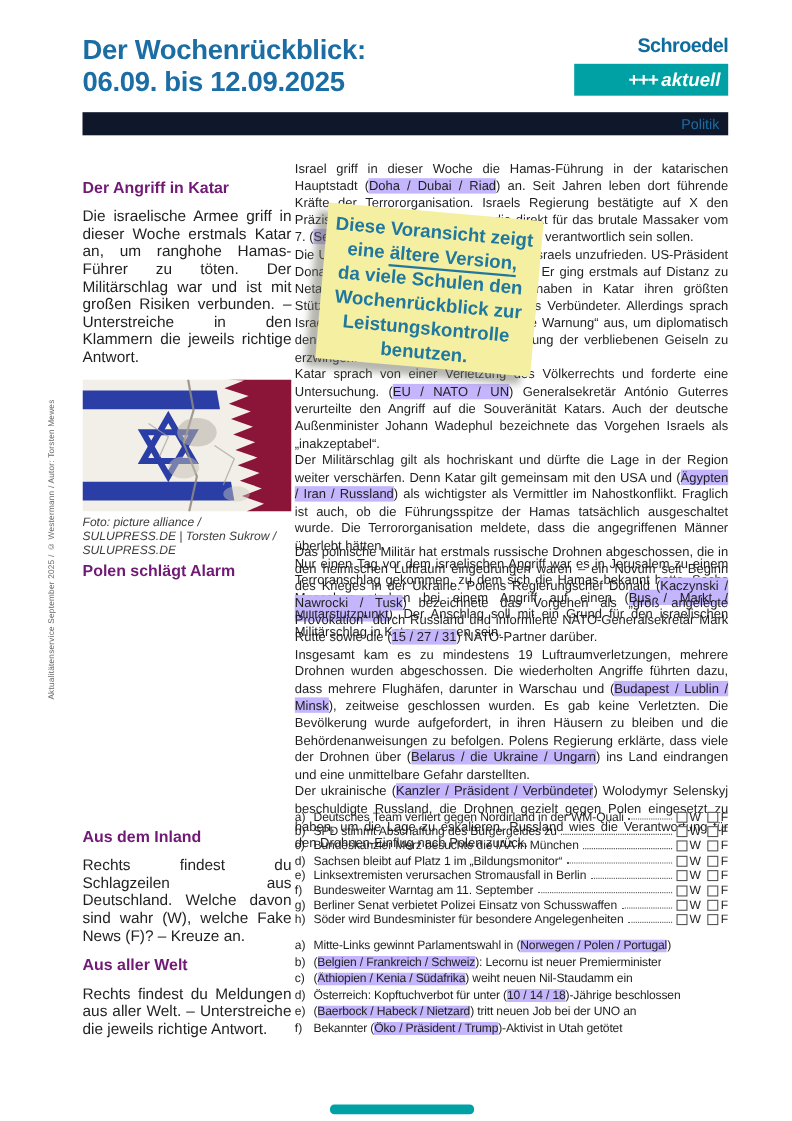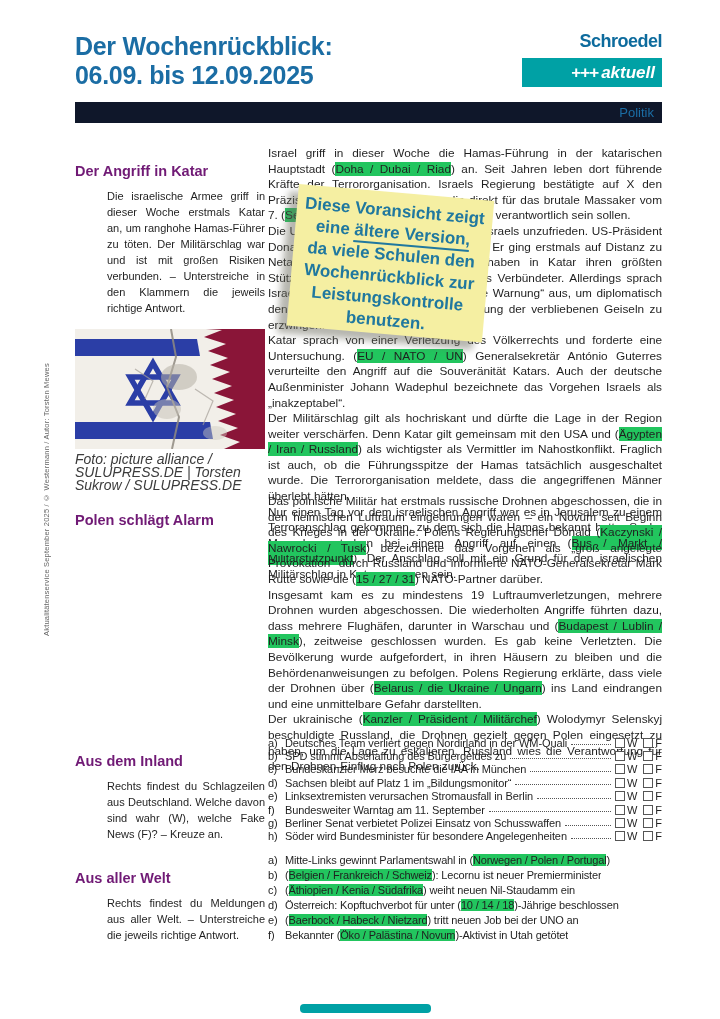--- a/index.html
+++ b/index.html
@@ -19,27 +19,27 @@
   .category-strip{position:absolute;left:75px;top:102px;width:587px;height:21px;background:#0f172a;}
   .category-strip .cat{position:absolute;right:8px;top:0;line-height:21px;font-size:13px;color:#1b6da4;}
   
   .credit-vertical{position:absolute;left:42px;top:320px;height:360px;width:12px;
     writing-mode:vertical-rl;transform:rotate(180deg);font-size:7.5px;color:#666;
     text-align:center;letter-spacing:0.2px;}
   
   .lcol{position:absolute;left:75px;width:190px;}
   .rcol{position:absolute;left:268px;width:394px;}
   h2.sec{margin:15px 0 9px 0;font-size:14.5px;font-weight:bold;color:#701a75;}
-  .intro{font-size:11px;line-height:16px;text-align:justify;margin-left:32px;}
+  .intro{font-size:14px;line-height:16px;text-align:justify;}
   .body-text p{margin:0;font-size:11.8px;line-height:15.6px;text-align:justify;}
-  .hl{background:#22c55e;}
+  .hl{background:#c4b5fd;}
   
   .figure{margin-top:13px;}
   .figure svg{display:block;width:190px;height:120px;}
-  .caption{margin-top:4px;font-size:14px;font-style:italic;line-height:13px;color:#3c3c3c;}
+  .caption{margin-top:4px;font-size:11px;font-style:italic;line-height:13px;color:#3c3c3c;}
   
   .wf-list{font-size:11px;}
   .wf-row{display:flex;align-items:center;height:13.4px;white-space:nowrap;}
   .wf-row .letter{width:17px;flex:0 0 17px;}
   .wf-row .wf-text{overflow:hidden;letter-spacing:-0.1px;}
   .dots{flex:1;min-width:8px;height:0;border-bottom:1.6px dotted #555;margin:0 4px;position:relative;top:2px;}
   .cb{flex:0 0 8px;width:8px;height:8px;border:1.1px solid #555;background:#fff;display:inline-block;margin-right:2px;}
   .wf-l{margin-right:6px;}
   
   .world-list{font-size:11px;}
@@ -110,21 +110,21 @@
     <p><span>Nur einen Tag vor dem israelischen Angriff war es in Jerusalem zu einem Terroranschlag gekommen, zu dem sich die Hamas bekannt hatte. Sechs Menschen starben bei einem Angriff auf einen (</span><span class="hl">Bus / Markt / Militärstützpunkt</span><span>). Der Anschlag soll mit ein Grund für den israelischen Militärschlag in Katar gewesen sein.</span></p>
   </div>
 
   <div class="lcol" style="top:497px;">
     <h2 class="sec">Polen schlägt Alarm</h2>
   </div>
 
   <div class="rcol body-text" style="top:494px;">
     <p><span>Das polnische Militär hat erstmals russische Drohnen abgeschossen, die in den heimischen Luftraum eingedrungen waren – ein Novum seit Beginn des Krieges in der Ukraine. Polens Regierungschef Donald (</span><span class="hl">Kaczynski / Nawrocki / Tusk</span><span>) bezeichnete das Vorgehen als „groß angelegte Provokation“ durch Russland und informierte NATO-Generalsekretär Mark Rutte sowie die (</span><span class="hl">15 / 27 / 31</span><span>) NATO-Partner darüber.</span></p>
     <p><span>Insgesamt kam es zu mindestens 19 Luftraumverletzungen, mehrere Drohnen wurden abgeschossen. Die wiederholten Angriffe führten dazu, dass mehrere Flughäfen, darunter in Warschau und (</span><span class="hl">Budapest / Lublin / Minsk</span><span>), zeitweise geschlossen wurden. Es gab keine Verletzten. Die Bevölkerung wurde aufgefordert, in ihren Häusern zu bleiben und die Behördenanweisungen zu befolgen. Polens Regierung erklärte, dass viele der Drohnen über (</span><span class="hl">Belarus / die Ukraine / Ungarn</span><span>) ins Land eindrangen und eine unmittelbare Gefahr darstellten.</span></p>
-    <p><span>Der ukrainische (</span><span class="hl">Kanzler / Präsident / Militärchef</span><span>) Wolodymyr Selenskyj beschuldigte Russland, die Drohnen gezielt gegen Polen eingesetzt zu haben, um die Lage zu eskalieren. Russland wies die Verantwortung für den Drohnen-Einflug nach Polen zurück.</span></p>
+    <p><span>Der ukrainische (</span><span class="hl">Kanzler / Präsident / Verbündeter</span><span>) Wolodymyr Selenskyj beschuldigte Russland, die Drohnen gezielt gegen Polen eingesetzt zu haben, um die Lage zu eskalieren. Russland wies die Verantwortung für den Drohnen-Einflug nach Polen zurück.</span></p>
   </div>
 
   <div class="lcol" style="top:738px;">
     <h2 class="sec">Aus dem Inland</h2>
     <div class="intro">Rechts findest du Schlagzeilen aus Deutschland. Welche davon sind wahr (W), welche Fake News (F)? – Kreuze an.</div>
   </div>
 
   <div class="rcol wf-list" style="top:736px;">
     <div class="wf-row">
         <span class="letter">a)</span>
@@ -221,21 +221,21 @@
     <div class="world-row">
         <span class="letter">d)</span>
         <span class="wtext"><span>Österreich: Kopftuchverbot für unter (</span><span class="hl">10 / 14 / 18</span><span>)-Jährige beschlossen</span></span>
       </div>
     <div class="world-row">
         <span class="letter">e)</span>
         <span class="wtext"><span>(</span><span class="hl">Baerbock / Habeck / Nietzard</span><span>) tritt neuen Job bei der UNO an</span></span>
       </div>
     <div class="world-row">
         <span class="letter">f)</span>
-        <span class="wtext"><span>Bekannter (</span><span class="hl">Öko / Palästina / Novum</span><span>)-Aktivist in Utah getötet</span></span>
+        <span class="wtext"><span>Bekannter (</span><span class="hl">Öko / Präsident / Trump</span><span>)-Aktivist in Utah getötet</span></span>
       </div>
   </div>
 
   <div class="note">
     <div>Diese Voransicht zeigt</div>
     <div><span>eine </span><span class="ul">ältere Version,</span></div>
     <div>da viele Schulen den</div>
     <div>Wochenrückblick zur</div>
     <div>Leistungskontrolle</div>
     <div>benutzen.</div>

